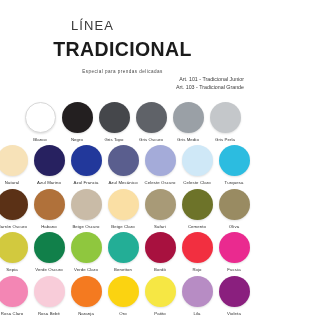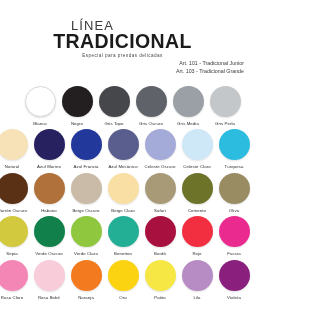--- a/index.html
+++ b/index.html
@@ -37,21 +37,21 @@
     margin: 0;
     padding-right: 62px;
     text-align: center;
   }
   .hdr-tradicional {
     font-size: 19.5px;
     font-weight: bold;
     letter-spacing: 0.4px;
     color: #1b1b1b;
     line-height: 21px;
-    margin: 0;
+    margin: 8px;
     text-align: center;
     padding-right: 2px;
   }
   .hdr-sub {
     font-size: 4.6px;
     letter-spacing: 0.45px;
     color: #4a4a4a;
     line-height: 7px;
     margin: 0;
     text-align: center;

